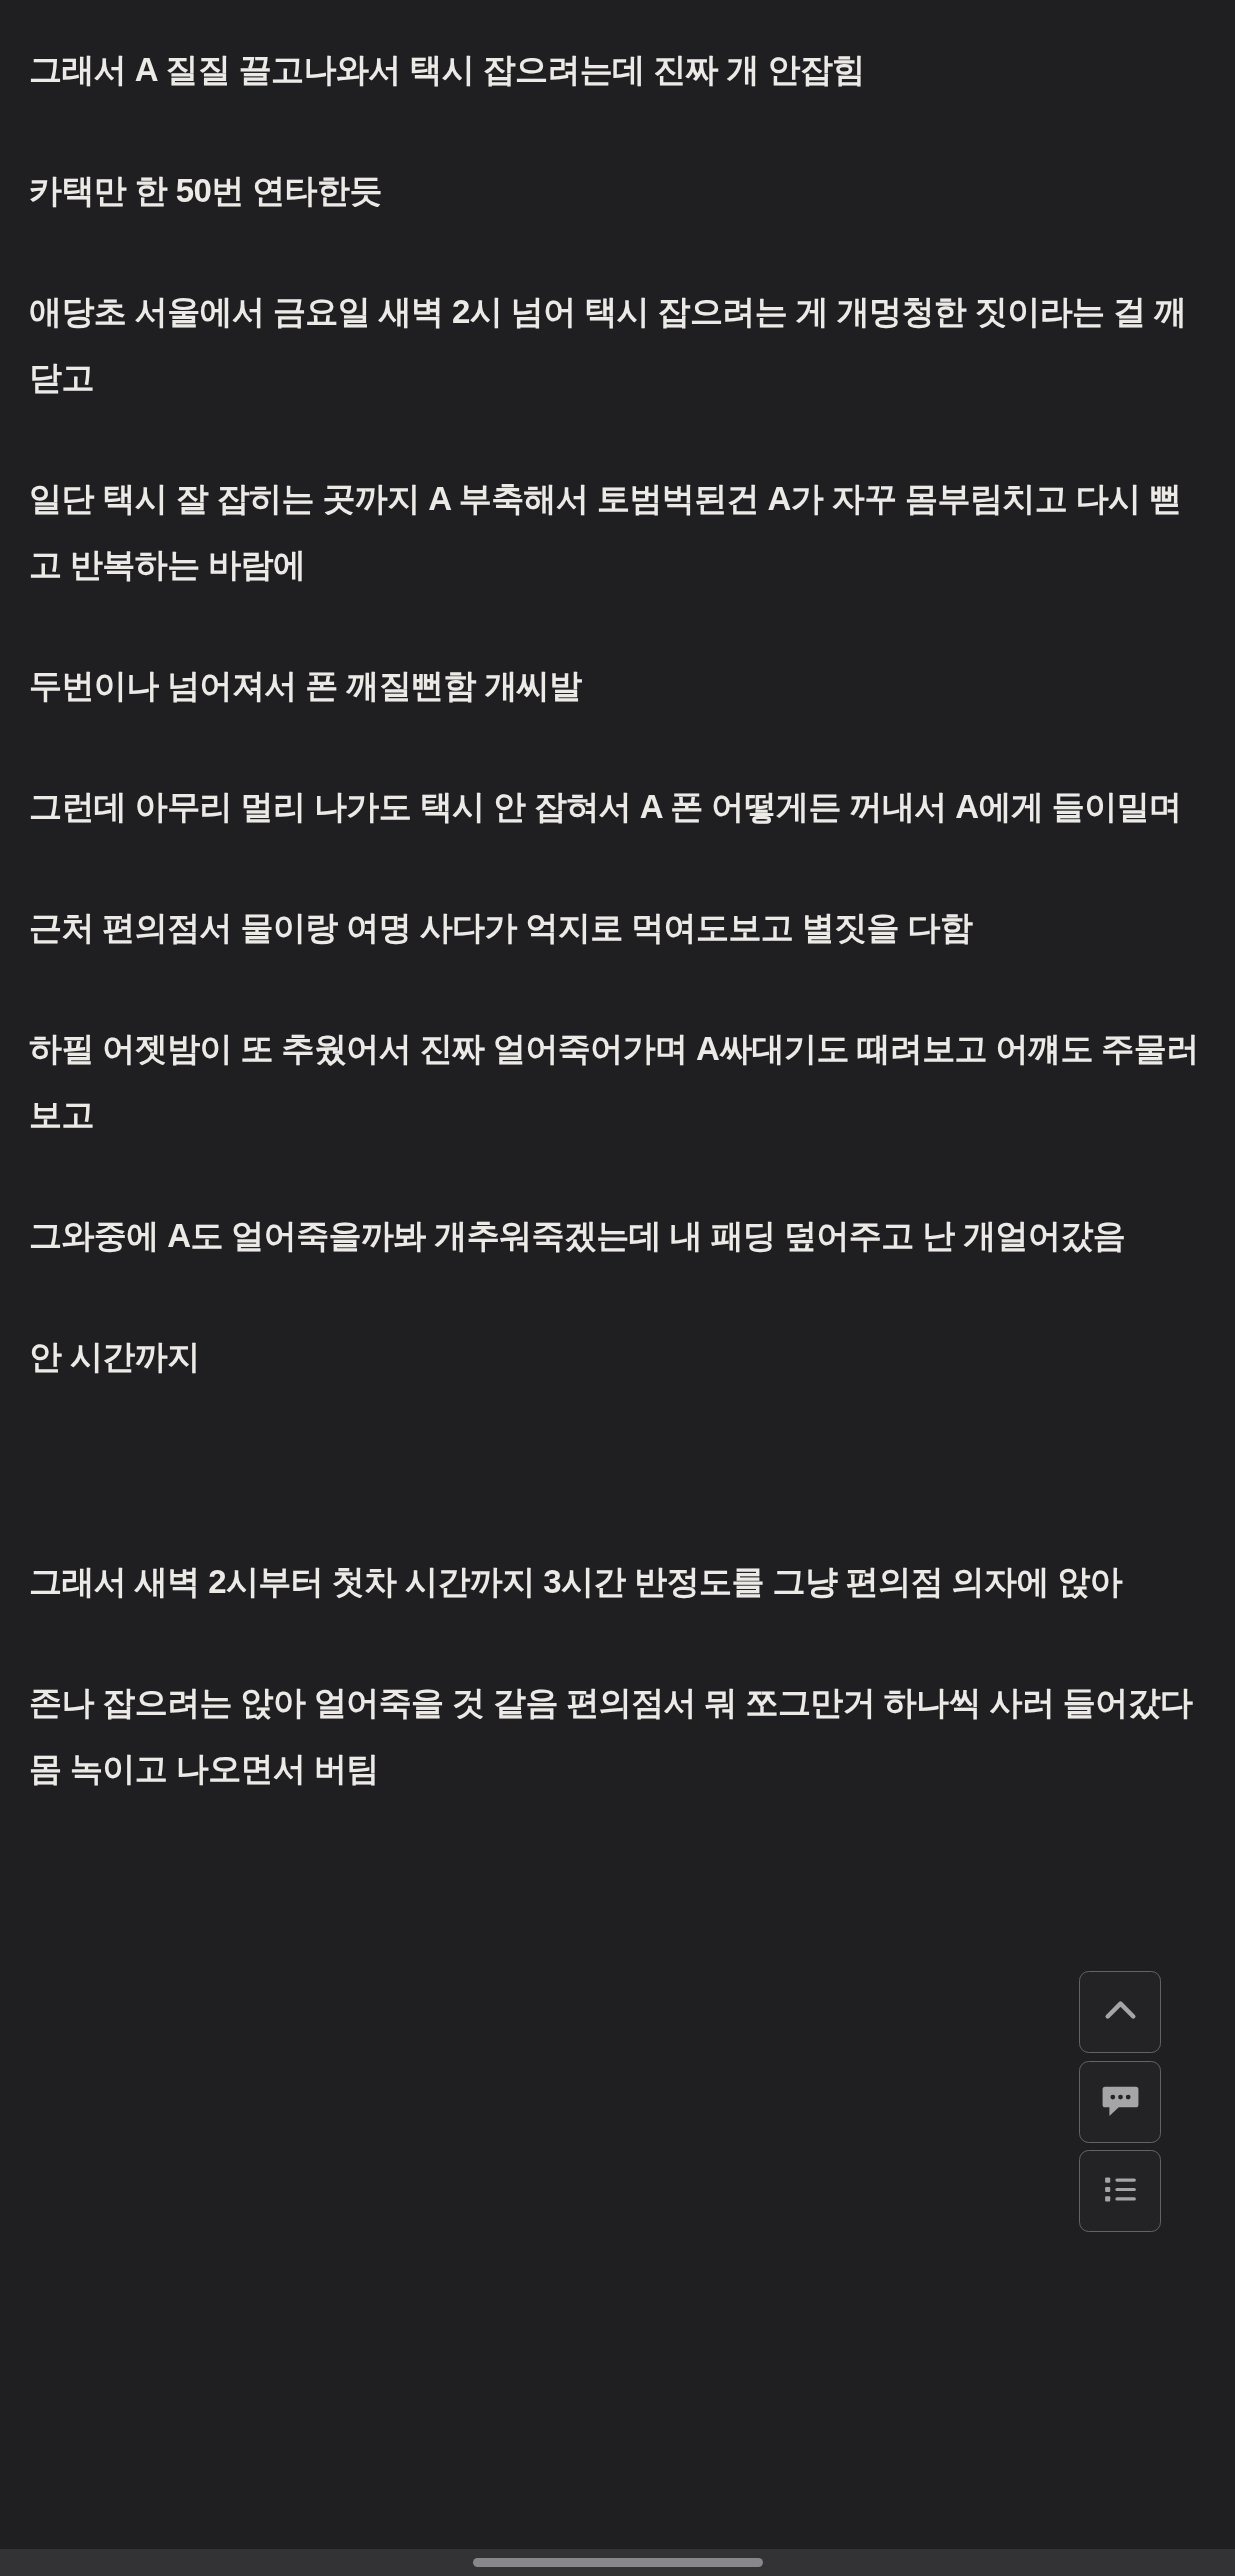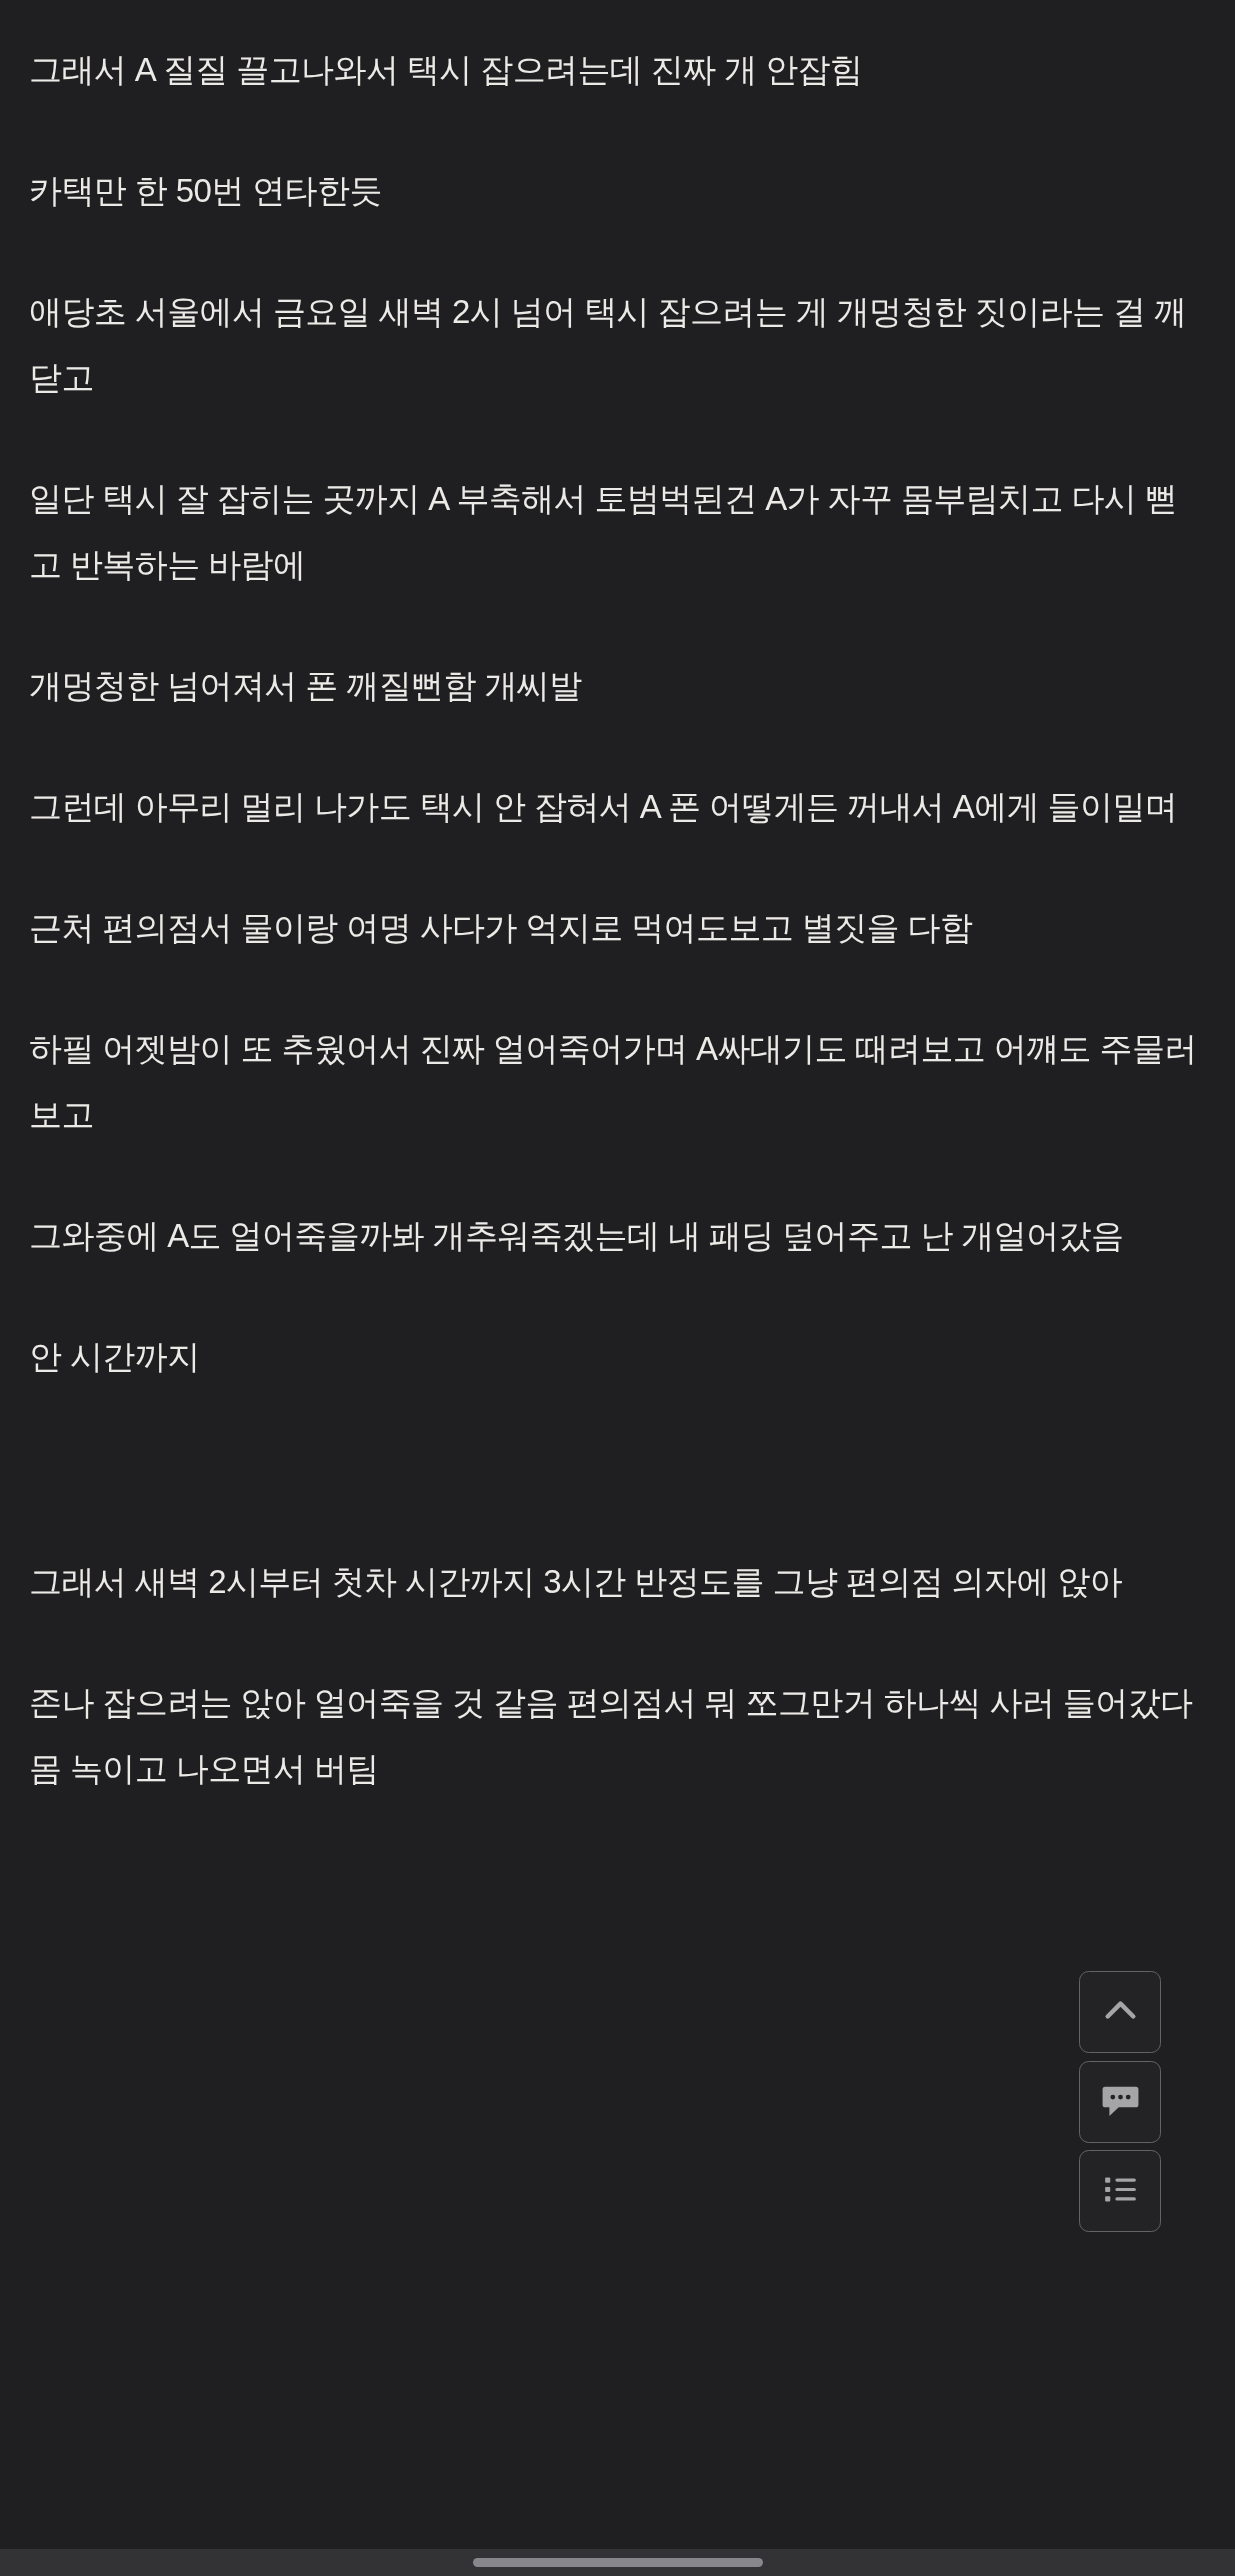--- a/index.html
+++ b/index.html
@@ -18,21 +18,21 @@
     padding: 37px 29px 0 29px;
     color: #eceae7;
     font-size: 33px;
     line-height: 66px;
     letter-spacing: -0.6px;
     word-break: normal;
     overflow-wrap: break-word;
   }
   .post-content p {
     margin: 0 0 55px 0;
-    font-weight: 400;
+    font-weight: 700;
   }
   .post-content p.gap-after {
     margin-bottom: 186px;
   }
   .post-content p.gap-after-sm {
     margin-bottom: 159px;
   }
   .floating-menu {
     position: absolute;
     top: 1971px;
@@ -85,21 +85,21 @@
   }
 </style>
 </head>
 <body>
 
 <main class="post-content">
   <p>그래서 A 질질 끌고나와서 택시 잡으려는데 진짜 개 안잡힘</p>
   <p>카택만 한 50번 연타한듯</p>
   <p>애당초 서울에서 금요일 새벽 2시 넘어 택시 잡으려는 게 개멍청한 짓이라는 걸 깨닫고</p>
   <p>일단 택시 잘 잡히는 곳까지 A 부축해서 토범벅된건 A가 자꾸 몸부림치고 다시 뻗고 반복하는 바람에</p>
-  <p>개멍청한 넘어져서 폰 깨질뻔함 개씨발</p>
+  <p>두번이나 넘어져서 폰 깨질뻔함 개씨발</p>
   <p>그런데 아무리 멀리 나가도 택시 안 잡혀서 A 폰 어떻게든 꺼내서 A에게 들이밀며</p>
   <p>근처 편의점서 물이랑 여명 사다가 억지로 먹여도보고 별짓을 다함</p>
   <p>하필 어젯밤이 또 추웠어서 진짜 얼어죽어가며 A싸대기도 때려보고 어꺠도 주물러보고</p>
   <p>그와중에 A도 얼어죽을까봐 개추워죽겠는데 내 패딩 덮어주고 난 개얼어갔음</p>
   <p class="gap-after-sm">안 시간까지</p>
   <p>그래서 새벽 2시부터 첫차 시간까지 3시간 반정도를 그냥 편의점 의자에 앉아</p>
   <p>존나 잡으려는 앉아 얼어죽을 것 같음 편의점서 뭐 쪼그만거 하나씩 사러 들어갔다 몸 녹이고 나오면서 버팀</p>
 </main>
 
 <nav class="floating-menu">

